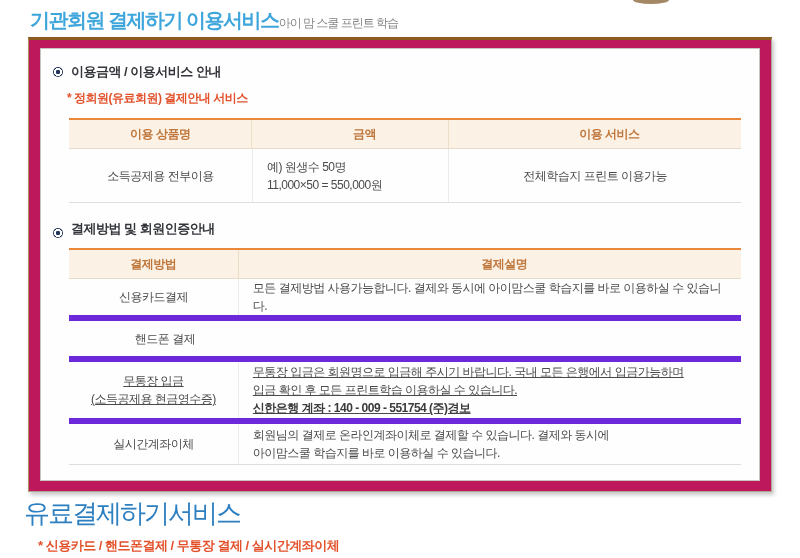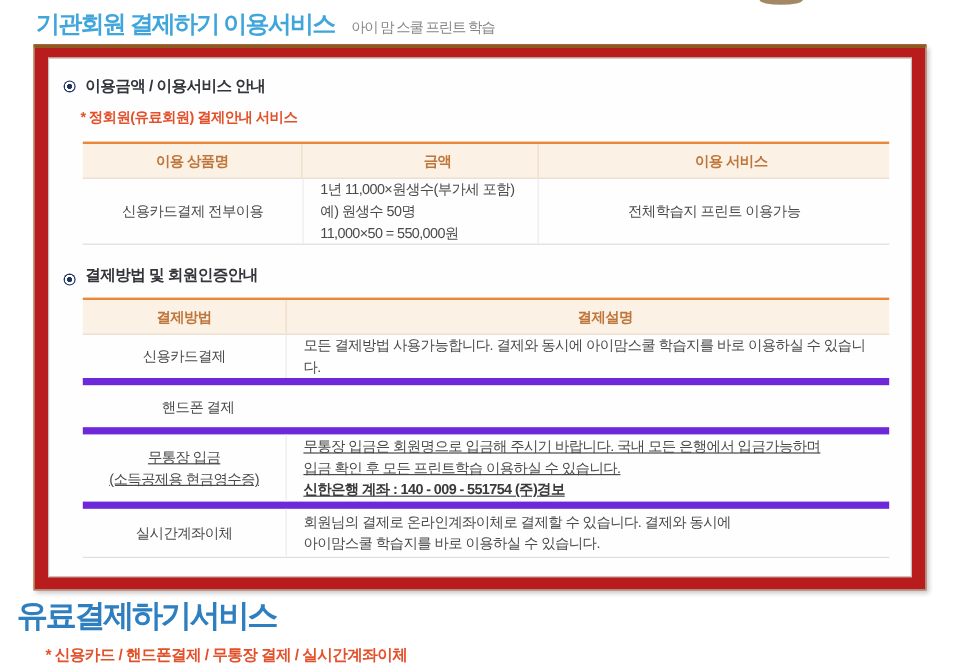--- a/index.html
+++ b/index.html
@@ -3,32 +3,32 @@
 <meta charset="utf-8">
 <style>
   html,body { margin:0; padding:0; }
   body {
     width:800px; height:558px; position:relative; background:#ffffff;
     font-family:"Liberation Sans","DejaVu Sans",sans-serif;
     overflow:hidden;
   }
 
   
-  .page-header { position:absolute; top:7px; left:30px; display:flex; align-items:baseline; gap:14px; white-space:nowrap; }
+  .page-header { position:absolute; top:7px; left:30px; display:flex; align-items:baseline; white-space:nowrap; }
   .page-title { color:#3fa6db; font-size:20px; font-weight:bold; letter-spacing:-1.5px; }
   .page-subtitle { color:#858585; font-size:12px; letter-spacing:-1px; }
 
   
   .top-deco { position:absolute; left:633px; top:-4px; width:36px; height:8px; border-radius:50%;
     background:#8d6a3f; opacity:.8; }
 
   
   .frame {
     position:absolute; left:28px; top:37px; width:744px; height:455px; box-sizing:border-box;
-    background:#b91c1c;
+    background:#be185d;
     border-top:3px solid #8a5c20;
     border-left:1px solid #b1935f;
     border-right:1px solid #b3a68e;
     border-bottom:1px solid #b3a68e;
     box-shadow:2px 3px 4px rgba(0,0,0,0.22);
   }
   .frame-inner {
     position:absolute; left:11px; top:8px; right:11px; bottom:10px;
     background:#fefefe; border:1px solid #c7c4bf;
   }
@@ -55,22 +55,22 @@
   .td { box-sizing:border-box; display:flex; flex-direction:column; justify-content:center;
     letter-spacing:-0.5px; line-height:18px; }
   .td + .td { border-left:1px solid #ebebeb; }
   .td.center { align-items:center; text-align:center; }
   .td.left { align-items:flex-start; text-align:left; padding-left:14px; padding-right:8px; }
   .c1 { width:192px; } .c2 { width:205px; } .c3 { width:307px; }
   .w1 { width:192px; } .w2 { width:569px; }
   .bold-line { font-weight:bold; color:#3a3a3a; }
 
   
-  .footer-heading { position:absolute; left:14px; top:496px; color:#2d7fc0; font-size:26px;
-    font-weight:bold; letter-spacing:-2px; white-space:nowrap; }
+  .footer-heading { position:absolute; left:24px; top:496px; color:#2d7fc0; font-size:26px;
+    font-weight:normal; letter-spacing:-2px; white-space:nowrap; }
   .footer-note { position:absolute; left:38px; top:537px; color:#e3512b; font-size:13px;
     font-weight:bold; letter-spacing:-0.5px; white-space:nowrap; }
 </style>
 </head>
 <body>
 
 <div class="top-deco"></div>
 
 <div class="page-header">
   <span class="page-title">기관회원 결제하기 이용서비스</span>
@@ -86,23 +86,22 @@
     </div>
     <div class="red-note" style="top:41px;">* 정회원(유료회원) 결제안내 서비스</div>
 
     <div class="tbl" style="top:69px;">
       <div class="tbl-head">
         <div class="th c1">이용 상품명</div>
         <div class="th c2">금액</div>
         <div class="th c3">이용 서비스</div>
       </div>
       <div class="trow" style="min-height:53px;">
-        <div class="td center c1">신용카드결제 전부이용</div>
+        <div class="td center c1">소득공제용 전부이용</div>
         <div class="td left c2">
-          <div>1년  11,000×원생수(부가세 포함)</div>
           <div>예) 원생수 50명</div>
           <div>11,000×50 =  550,000원</div>
         </div>
         <div class="td center c3">전체학습지 프린트 이용가능</div>
       </div>
     </div>
 
     <div class="section-heading" style="top:171px;align-items:flex-end;">
       <span class="bullet"></span>
       <span>결제방법 및 회원인증안내</span>

